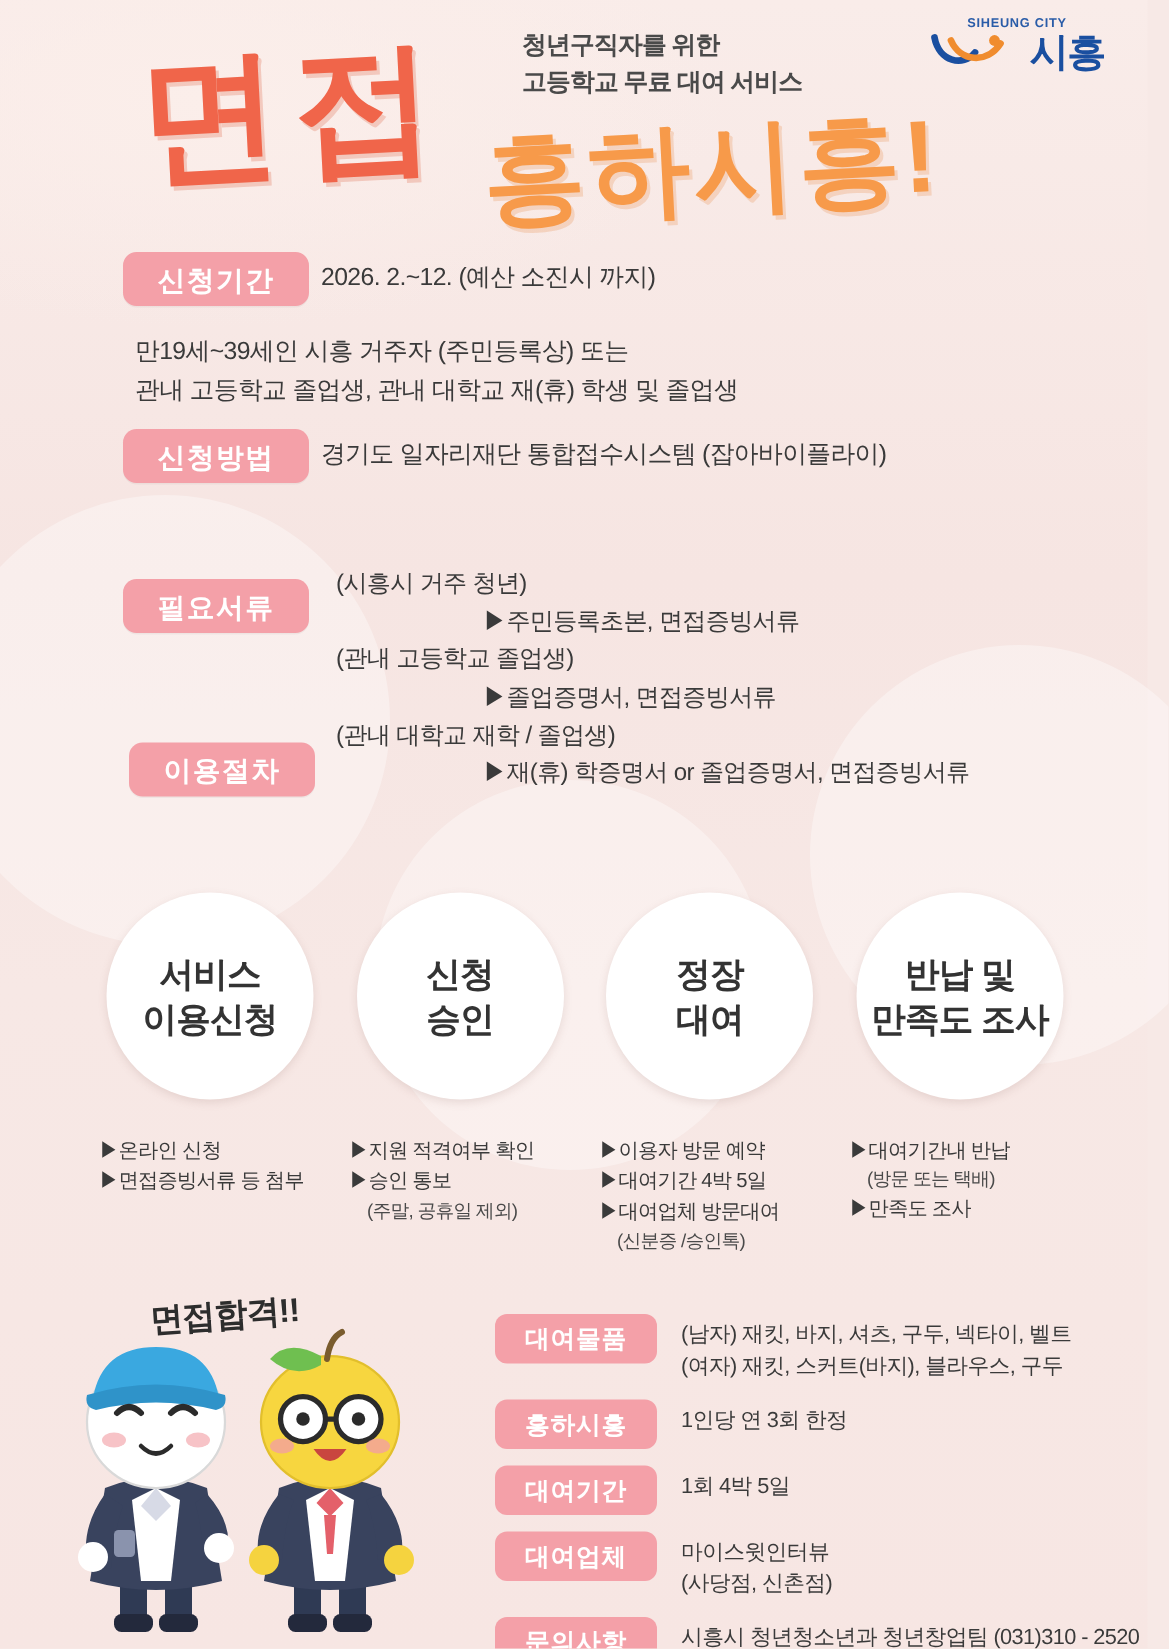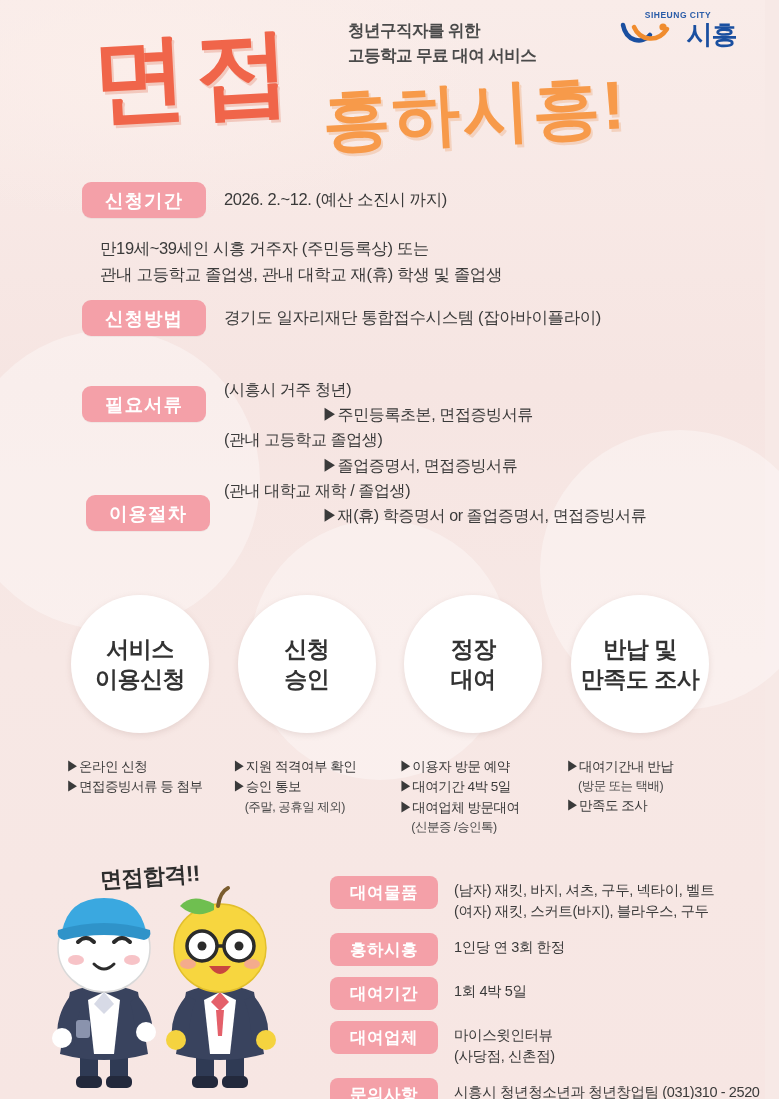--- a/index.html
+++ b/index.html
@@ -68,20 +68,21 @@
 
   .head-sub {
     position: absolute;
     left: 348px;
     top: 18px;
     font-size: 16.5px;
     font-weight: bold;
     color: #4a4a4a;
     line-height: 1.5;
     letter-spacing: -0.5px;
+    font-family: Liberation Serif, serif;
   }
 
   .title-myeonjeop {
     position: absolute;
     left: 92px;
     top: 28px;
     font-size: 95px;
     font-weight: bold;
     color: #f0654a;
     letter-spacing: 8px;
@@ -99,21 +100,21 @@
     letter-spacing: 2px;
     line-height: 1;
     text-shadow: 2px 3px 0 rgba(230,140,70,0.25);
     transform: rotate(-3deg);
   }
 
   
   .info {
     position: absolute;
     left: 82px;
-    top: 182px;
+    top: 168px;
     width: 620px;
   }
   .info-row {
     display: flex;
     align-items: flex-start;
     margin-bottom: 13px;
   }
   .tag {
     flex: 0 0 auto;
     width: 124px;
@@ -123,21 +124,21 @@
     color: #ffffff;
     font-size: 18.5px;
     font-weight: bold;
     letter-spacing: 1px;
     display: flex;
     align-items: center;
     justify-content: center;
     box-shadow: 0 1px 0 rgba(0,0,0,0.04);
   }
   .info-text {
-    margin-left: 18px;
+    margin-left: 8px;
     font-size: 16.5px;
     line-height: 1.55;
     color: #3a3a3a;
     letter-spacing: -0.4px;
     padding-top: 5px;
     font-weight: 500;
   }
   .info-text .l2 { display: block; }
 
   

